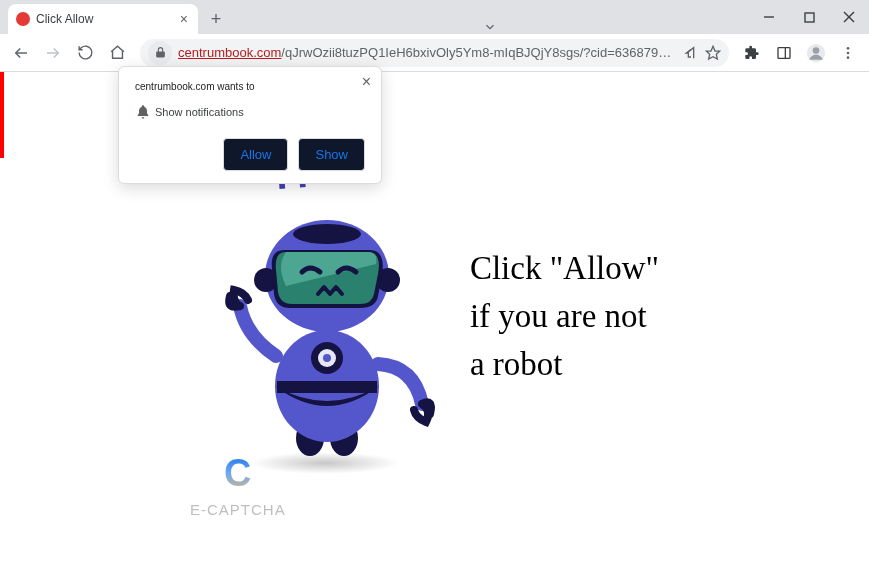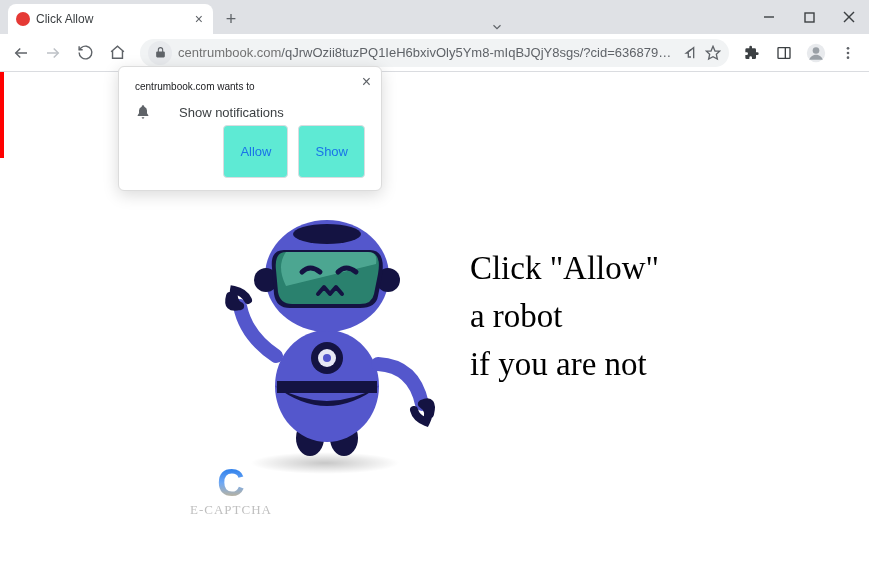--- a/index.html
+++ b/index.html
@@ -17,21 +17,21 @@
     height: 34px;
     background: #dfe1e5;
     display: flex;
     align-items: flex-end;
     padding-left: 8px;
   }
   .tab {
     background: #fff;
     border-radius: 8px 8px 0 0;
     height: 30px;
-    width: 205px;
+    width: 190px;
     display: flex;
     align-items: center;
     padding: 0 8px;
     gap: 6px;
     font-size: 12px;
     color: #3c4043;
     margin-top: 4px;
   }
   .favicon {
     width: 14px; height: 14px; border-radius: 50%;
@@ -83,21 +83,21 @@
     color: #5f6368;
     gap: 6px;
     min-width: 0;
   }
   .lock-chip {
     width: 24px; height: 24px; display:flex; align-items:center; justify-content:center;
     background: #e8eaed; border-radius:50%;
     flex-shrink:0;
   }
   .url-text { flex:1; white-space: nowrap; overflow: hidden; text-overflow: ellipsis; }
-  .url-domain { color:#737373; }
+  .url-domain { color:#b91c1c;text-decoration:underline; }
   .tb-icon {
     width: 30px; height: 30px; display:flex; align-items:center; justify-content:center;
     color:#5f6368;
   }
 
   
   .content {
     position: relative;
     height: calc(566px - 34px - 38px);
     background: #fff;
@@ -116,26 +116,26 @@
     border-radius: 6px;
     box-shadow: 0 4px 16px rgba(0,0,0,0.15);
     padding: 14px 16px 12px 16px;
     z-index: 50;
   }
   .perm-popup .close {
     position: absolute; right: 6px; top: 4px;
     font-size: 16px; color:#5f6368; padding:2px 4px;
   }
   .perm-origin { font-size: 10px; color:#202124; margin-bottom: 12px; }
-  .perm-row { display:flex; align-items:center; gap:28px; font-size:13px; color:#3c4043; margin-bottom: 5px;}
+  .perm-row { display:flex; align-items:center; gap:4px; font-size:11px; color:#3c4043; margin-bottom: 18px;}
   .perm-actions { display:flex; justify-content:flex-end; gap:10px; }
   .perm-btn {
     border: 1px solid #dadce0; border-radius: 4px;
-    padding: 18px 16px; font-size: 13px; color:#1a73e8;
-    background:#5eead4;
+    padding: 8px 16px; font-size: 13px; color:#1a73e8;
+    background:#0f172a;
   }
 
   
   .stage {
     position: absolute; left: 0; right: 0; top: 80px;
     display: flex; align-items: center; justify-content: center;
     gap: 30px;
   }
   .robot-wrap { position: relative; width: 230px; height: 330px;}
   .qmarks { position:absolute; left:60px; top:0; font-size:40px; font-weight:800; color:#4341b5; letter-spacing:-4px; transform: rotate(-4deg);}
@@ -156,21 +156,21 @@
   .captcha-badge {
     position: absolute; left: 190px; bottom: 48px;
     text-align: center;
   }
   .captcha-c {
     font-size: 38px; font-weight: 800; line-height: 1;
     background: linear-gradient(180deg,#1a73e8 0%, #6ea8f5 50%, #d9b77b 100%);
     -webkit-background-clip: text; background-clip: text; color: transparent;
     font-family: Arial, sans-serif;
   }
-  .captcha-label { font-size: 13px; letter-spacing: 1px; color:#bfbfbf; margin-top:0;font-family:Liberation Serif, serif;}
+  .captcha-label { font-size: 15px; letter-spacing: 1px; color:#bfbfbf; margin-top:9px;}
 
   svg { display:block; }
 </style>
 </head>
 <body>
 
 <div class="titlebar">
   <div class="tab">
     <div class="favicon"></div>
     <span class="tab-title">Click Allow</span>
@@ -329,22 +329,22 @@
 
         <path d="M92 86 q8 -8 18 0" stroke="#141342" stroke-width="5" fill="none" stroke-linecap="round"></path>
         <path d="M128 86 q8 -8 18 0" stroke="#141342" stroke-width="5" fill="none" stroke-linecap="round"></path>
         <path d="M108 108 l6 -7 l6 7 l6 -7 l6 7" stroke="#141342" stroke-width="4" fill="none" stroke-linecap="round" stroke-linejoin="round"></path>
       </svg>
       <div class="shadow-el"></div>
     </div>
 
     <div class="prompt-text">
       <div>Click "Allow"</div>
+      <div>if you are not</div>
       <div>a robot</div>
-      <div>if you are not</div>
     </div>
   </div>
 
   <div class="captcha-badge">
     <div class="captcha-c">C</div>
     <div class="captcha-label">E-CAPTCHA</div>
   </div>
 </div>
 
 </body></html>

